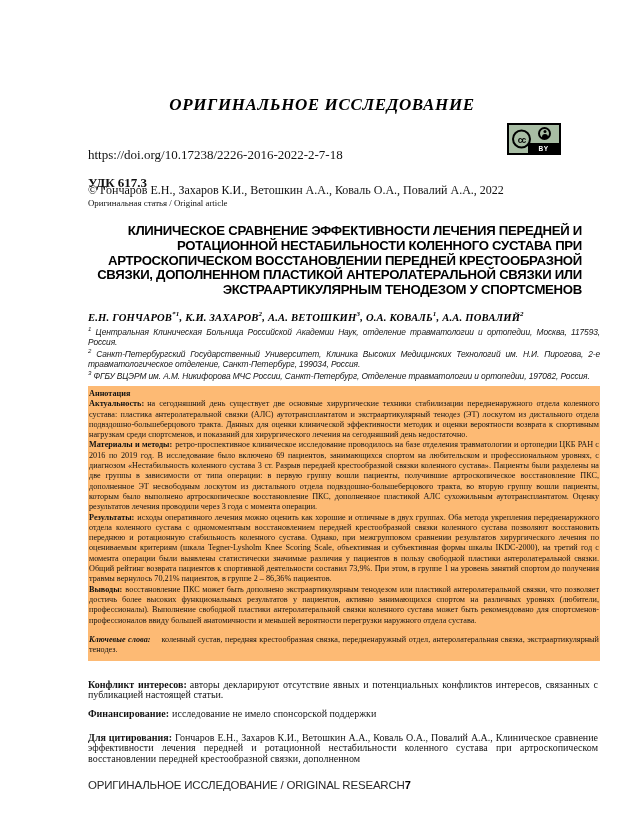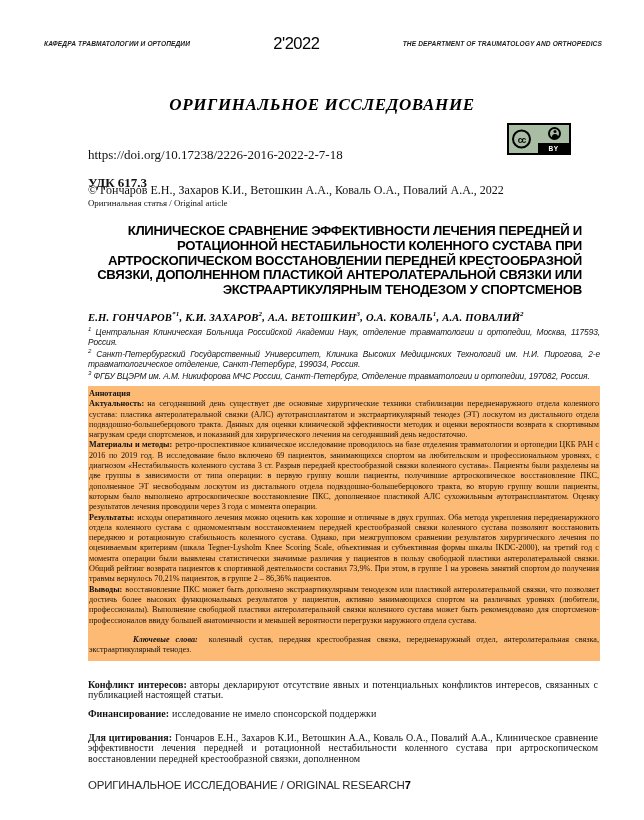--- a/index.html
+++ b/index.html
@@ -16,21 +16,21 @@
 
   .sec-head{top:95px;left:0;width:100%;text-align:center;font-weight:bold;font-style:italic;
             font-size:17px;letter-spacing:.6px;color:#000;}
 
   .doi{top:147px;left:88px;font-size:13px;color:#111;text-decoration:none;}
   .udk{top:175px;left:88px;font-size:13px;font-weight:bold;}
   .copyright{top:183px;left:88px;font-size:12px;}
   .atype{top:198px;left:88px;font-size:8.8px;}
 
   
-  .badge{top:123px;left:507px;width:64px;height:32px;background:#a8bda4;border:2px solid #000;
+  .badge{top:123px;left:507px;width:54px;height:32px;background:#a8bda4;border:2px solid #000;
          box-sizing:border-box;cursor:pointer;}
   .cc-circle{position:absolute;left:3px;top:50%;transform:translateY(-50%);width:19px;height:19px;
              border:2px solid #000;border-radius:50%;box-sizing:border-box;display:flex;align-items:center;
              justify-content:center;font-family:"Liberation Sans",sans-serif;font-weight:bold;
              font-size:8.5px;letter-spacing:-1px;color:#000;background:#a8bda4;z-index:2;}
   .person-circle{position:absolute;right:8px;top:2px;width:13px;height:13px;border:2px solid #000;
                  border-radius:50%;box-sizing:border-box;background:#a8bda4;}
   .person-head{position:absolute;left:50%;top:1px;transform:translateX(-50%);width:3px;height:3px;
                border-radius:50%;background:#000;}
   .person-body{position:absolute;left:50%;bottom:0px;transform:translateX(-50%);width:6px;height:4px;
@@ -54,45 +54,40 @@
   .affs{top:325px;left:88px;width:512px;font-family:"Liberation Sans",sans-serif;font-style:italic;
         font-size:8.4px;line-height:9.7px;text-align:justify;letter-spacing:-.1px;color:#151515;}
   .aff sup{font-size:6px;}
 
   
   .abstract{top:386px;left:88px;width:510px;background:#fdba74;padding:3px 1px 6px 1px;
             font-size:8.2px;line-height:10.3px;text-align:justify;color:#131313;}
   .abstract p{margin:0;}
   .abstract .head{font-weight:bold;}
   .lbl{font-weight:bold;margin-right:3px;}
-  .lbl-italic{font-weight:bold;font-style:italic;margin-right:11px;padding-left:44px;}
+  .lbl-italic{font-weight:bold;font-style:italic;margin-right:11px;}
   .kw{margin-top:9px !important;}
 
   .stmt{left:88px;width:510px;font-size:10px;line-height:10.3px;text-align:justify;color:#131313;}
   .stmt p{margin:0;}
   .conflict{top:680px;}
   .funding{top:709px;}
   .citation{top:733px;}
 
   
   .footer{top:779px;left:88px;right:44px;display:flex;align-items:flex-start;
           font-family:"Liberation Sans",sans-serif;}
   .footer .f-label{font-size:11.5px;letter-spacing:-.2px;color:#2a2a2a;}
   .footer .f-page{font-size:11px;font-weight:bold;color:#000;}
 </style>
 </head>
 <body>
 
 <div class="page">
 
-  <div class="abs-pos runhead">
-    <span class="side">КАФЕДРА ТРАВМАТОЛОГИИ И ОРТОПЕДИИ</span>
-    <span class="issue">2'2022</span>
-    <span class="side">THE DEPARTMENT OF TRAUMATOLOGY AND ORTHOPEDICS</span>
-  </div>
 
   <div class="abs-pos sec-head">ОРИГИНАЛЬНОЕ ИССЛЕДОВАНИЕ</div>
 
   <div class="abs-pos badge" style="background: rgb(168, 189, 164);">
     <div class="cc-circle">cc</div>
     <div class="person-circle">
       <div class="person-head"></div>
       <div class="person-body"></div>
     </div>
     <div class="by-strip">BY</div>

